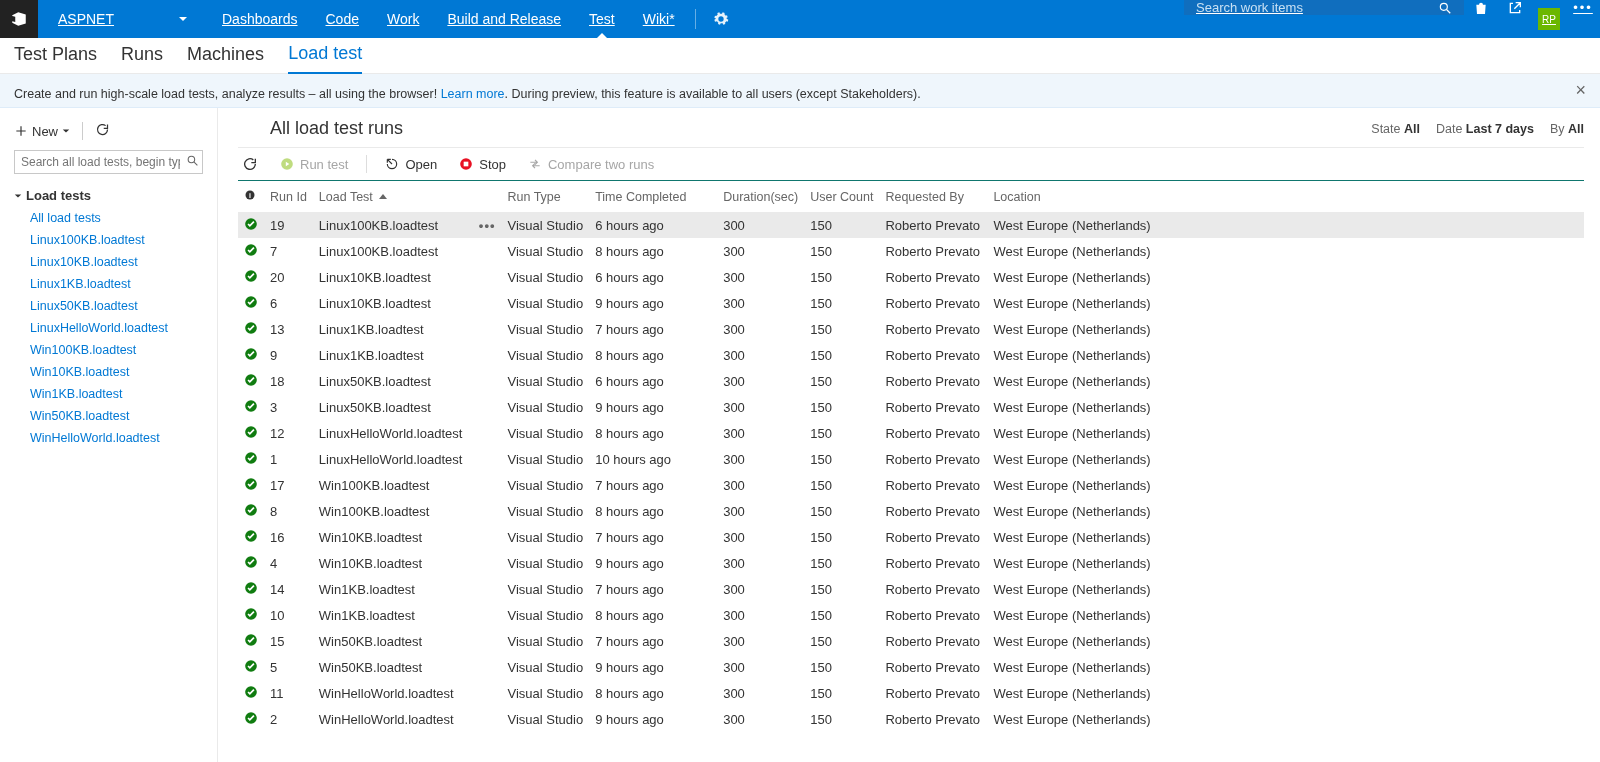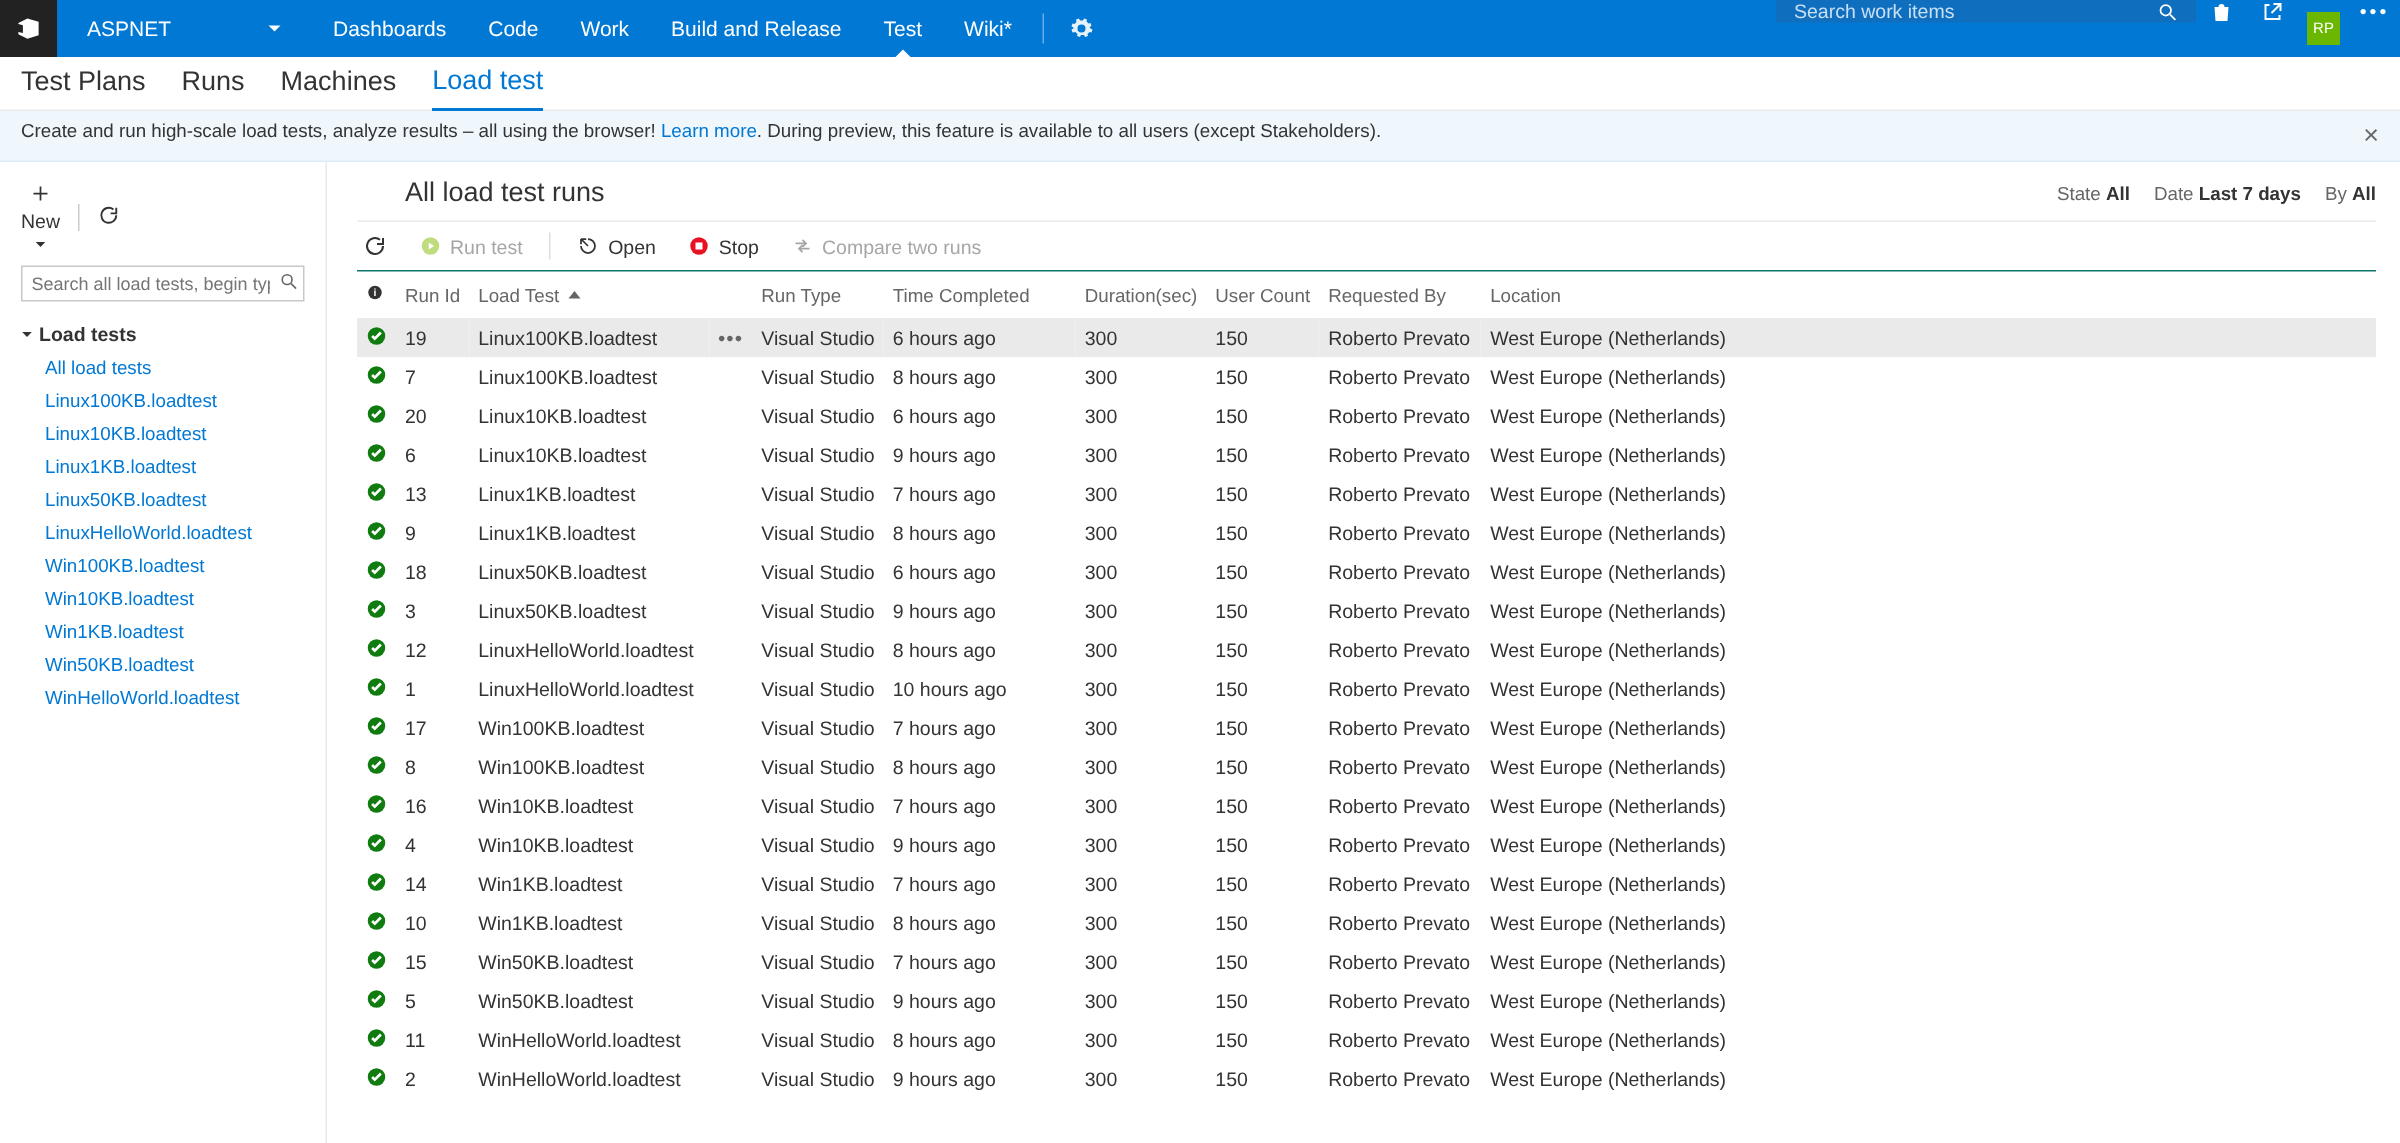--- a/index.html
+++ b/index.html
@@ -1,41 +1,41 @@
 <!DOCTYPE html>
 <html><head>
 <meta charset="utf-8">
 <style>
   * { box-sizing:border-box; margin:0; padding:0; font-family:"Segoe UI",Arial,sans-serif; }
   body { font-size:13px; color:#333; background:#fff; }
-  .topbar { height:38px; background:#0078d4; display:flex; align-items:stretch; color:#fff; }
+  .topbar { height:38px; background:#0078d4; display:flex; align-items:stretch; color:#fff;text-decoration:underline; }
   .tb-logo { width:38px; background:#222; display:flex; align-items:center; justify-content:center; }
   .tb-project { width:170px; display:flex; align-items:center; padding:0 20px; font-size:14px; cursor:pointer; }
   .tb-project svg { margin-left:auto; }
   .tb-nav { display:flex; }
   .tb-nav-item { padding:0 14px; display:flex; align-items:center; font-size:14px; cursor:pointer; position:relative; }
   .tb-nav-item.active::after { content:""; position:absolute; left:50%; bottom:0; transform:translateX(-50%); border:5px solid transparent; border-bottom-color:#fff; }
   .tb-sep { width:1px; background:rgba(255,255,255,.4); margin:9px 6px; }
   .tb-gear { width:38px; display:flex; align-items:center; justify-content:center; cursor:pointer; }
   .tb-right { margin-left:auto; display:flex; align-items:flex-start; }
   .tb-search { background:#106ebe; display:flex; align-items:center; padding:0 12px; width:280px; }
   .tb-search input { background:transparent; border:none; color:#fff; flex:1; font-size:13px; outline:none; }
   .tb-search input::placeholder { color:#c7e0f4; }
   .tb-icon-btn { width:34px; display:flex; align-items:center; justify-content:center; cursor:pointer; }
   .tb-avatar { width:22px; height:22px; background:#6bb700; color:#fff; font-size:10px; display:flex; align-items:center; justify-content:center; margin:8px 6px; }
   .subnav { height:36px; border-bottom:1px solid #eaeaea; display:flex; align-items:flex-end; padding:0 14px; gap:24px; font-size:18px; }
   .subnav-item { padding:8px 0; cursor:pointer; color:#333; }
   .subnav-item.active { color:#0078d4; border-bottom:2px solid #0078d4; margin-bottom:-1px; }
-  .infobar { background:#eff6fc; border-bottom:1px solid #deecf9; padding:6px 14px; font-size:12.5px; color:#333; display:flex; align-items:flex-start; }
+  .infobar { background:#eff6fc; border-bottom:1px solid #deecf9; padding:6px 14px; font-size:12.5px; color:#333; display:flex; align-items:flex-end; }
   .infobar a { color:#0078d4; text-decoration:none; }
   .infobar .close { margin-left:auto; cursor:pointer; font-size:18px; color:#666; }
   .workspace { display:flex; height:calc(762px - 38px - 36px - 30px); }
   .left-pane { width:218px; border-right:1px solid #eaeaea; padding:10px 14px; }
   .lp-toolbar { display:flex; align-items:center; gap:6px; padding:4px 0 10px 0; }
-  .lp-new { display:flex; align-items:center; gap:4px; font-size:13px; cursor:pointer;flex-direction:column; }
+  .lp-new { display:flex; align-items:center; gap:4px; font-size:13px; cursor:pointer; }
   .lp-vsep { width:1px; height:18px; background:#ccc; margin:0 6px; }
   .lp-refresh { cursor:pointer; }
   .lp-search { position:relative; margin-bottom:10px; }
   .lp-search input { width:100%; border:1px solid #c8c8c8; padding:4px 22px 4px 6px; font-size:12px; }
   .lp-search svg { position:absolute; right:4px; top:4px; }
   .lp-tree-header { display:flex; align-items:center; gap:4px; font-size:13px; font-weight:600; cursor:pointer; padding:4px 0; }
   .lp-tree-header svg { flex-shrink:0; }
   .lp-tree-item { color:#0078d4; font-size:12.5px; padding:4px 0 4px 16px; cursor:pointer; }
   .main-pane { flex:1; padding:10px 16px 0 20px; overflow:auto; }
   .mp-header { display:flex; align-items:center; padding-bottom:8px;margin-left:32px; }

